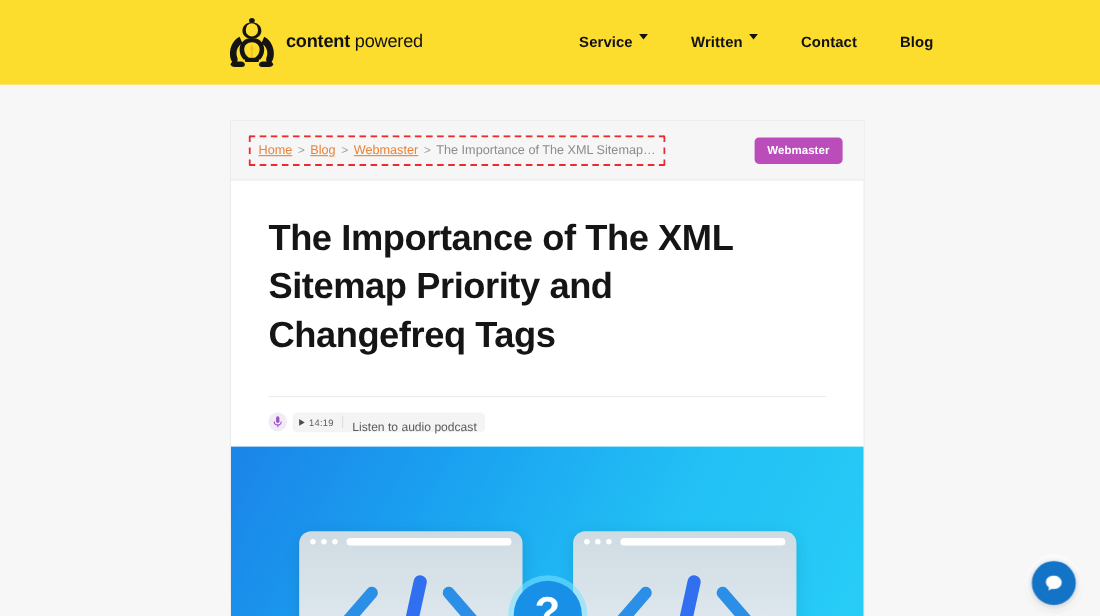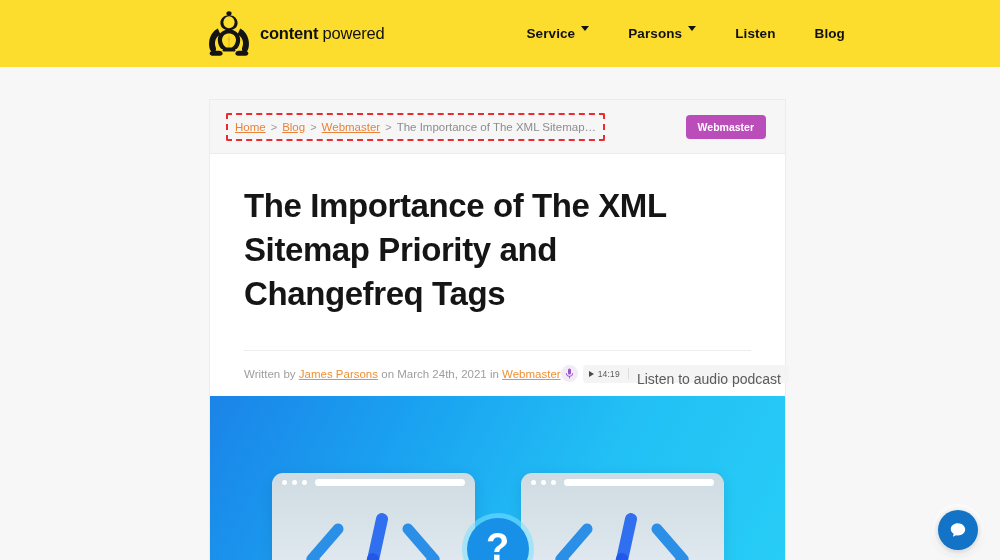--- a/index.html
+++ b/index.html
@@ -5,21 +5,21 @@
   * { box-sizing: border-box; margin: 0; padding: 0; }
   html, body {
     width: 1000px; height: 560px;
     overflow: hidden;
     background: #f7f7f7;
     font-family: "Liberation Sans", sans-serif;
   }
 
   
   .site-header {
-    height: 67px;
+    height: 77px;
     background: #fcdd2e;
     display: flex;
     align-items: center;
     position: relative;
   }
   .brand {
     display: flex;
     align-items: center;
     gap: 9px;
     margin-left: 207px;
@@ -182,21 +182,21 @@
     font-size: 8.5px;
     color: #5b5b5b;
     letter-spacing: 0.2px;
   }
   .pod-sep {
     width: 1px; height: 11px;
     background: #dedede;
     margin: 0 4px;
   }
   .pod-label {
-    font-size: 14px;
+    font-size: 11px;
     color: #5b5b5b;
     white-space: nowrap;
     margin-top: 11px;
   }
 
   
   .hero {
     position: relative;
     width: 100%;
     height: 330px;
@@ -315,25 +315,25 @@
       <span class="b1">content</span><span class="b2"> powered</span>
     </span>
   </a>
 
   <nav class="main-nav">
     <div class="nav-item">
       <span>Service</span>
       <span class="caret"></span>
     </div>
     <div class="nav-item">
-      <span>Parsons</span>
+      <span>Written</span>
       <span class="caret"></span>
     </div>
     <div class="nav-item">
-      <span>Listen</span>
+      <span>Contact</span>
     </div>
     <div class="nav-item">
       <span>Blog</span>
     </div>
   </nav>
 </header>
 
 <div class="page-body">
   <div class="content-card">
 
@@ -349,26 +349,20 @@
       </div>
       <div class="cat-badge">Webmaster</div>
     </div>
 
     <div class="article">
       <h1 class="article-title">The Importance of The XML Sitemap Priority and Changefreq Tags</h1>
 
       <div class="meta-divider"></div>
 
       <div class="byline-row">
-        <div class="byline">
-          <span>Written by</span>
-          <a>James Parsons</a>
-          <span>on March 24th, 2021 in</span>
-          <a>Webmaster</a>
-        </div>
 
         <div class="podcast">
           <div class="mic-btn">
             <svg width="9" height="11" viewBox="0 0 9 11">
               <rect x="3" y="0.5" width="3" height="6" rx="1.5" fill="#9b51c7"></rect>
               <path d="M1.3 5.2a3.2 3.2 0 0 0 6.4 0" stroke="#9b51c7" stroke-width="1" fill="none"></path>
               <rect x="4.1" y="8" width="0.9" height="2.4" fill="#9b51c7"></rect>
             </svg>
           </div>
           <div class="podcast-bar">

